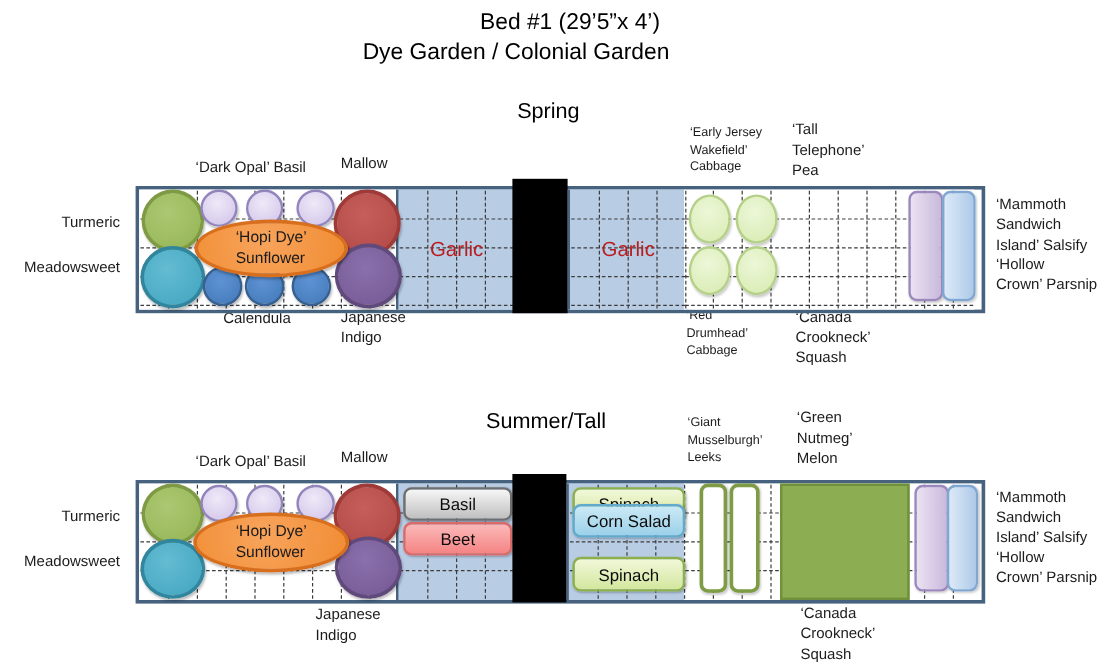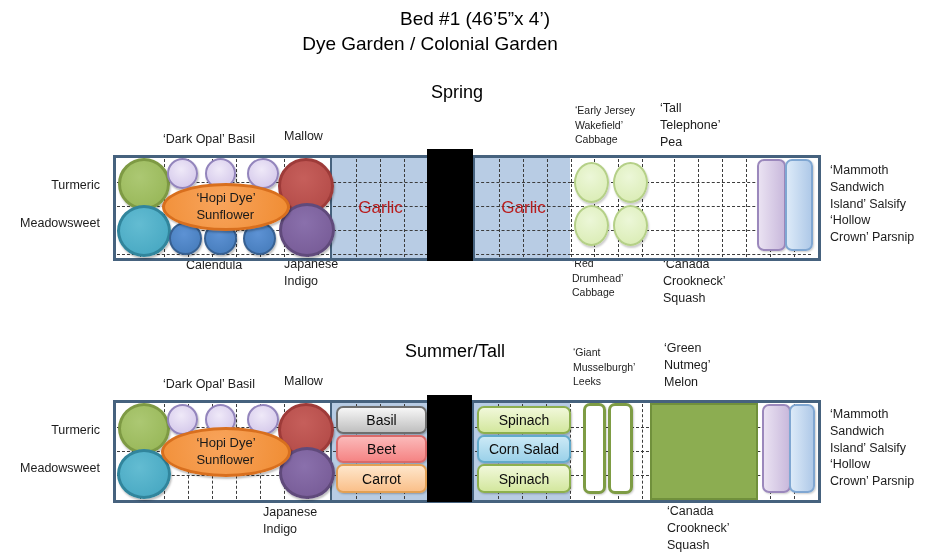--- a/index.html
+++ b/index.html
@@ -54,21 +54,21 @@
   .row-beet{background:linear-gradient(#FBB9B9,#F58484);border:2px solid #D96A6A;}
   .row-carrot{background:linear-gradient(#FEE6CB,#FAC08A);border:2px solid #E2A055;}
   .row-spinach{background:linear-gradient(#F1F8DA,#D3E79E);border:2px solid #8DB04E;}
   .row-cornsalad{background:linear-gradient(#CBE9F6,#9BD1E9);border:2px solid #62AACB;}
 
   .black-block{position:absolute;background:#000;z-index:6;}
 </style>
 </head>
 <body>
 
-<div class="title-line" style="left:475px;top:8px;">Bed #1 (46’5”x 4’)</div>
+<div class="title-line" style="left:475px;top:8px;">Bed #1 (29’5”x 4’)</div>
 <div class="title-line" style="left:430px;top:33px;">Dye Garden / Colonial Garden</div>
 
 <div class="season-heading" style="left:457px;top:82px;">Spring</div>
 
 <div class="lbl" style="left:163px;top:131px;">‘Dark Opal’ Basil</div>
 <div class="lbl" style="left:284px;top:128px;">Mallow</div>
 <div class="lbl lbl-right" style="right:827px;top:177px;">Turmeric</div>
 <div class="lbl lbl-right" style="right:827px;top:215px;">Meadowsweet</div>
 <div class="lbl" style="left:186px;top:257px;">Calendula</div>
 <div class="lbl" style="left:284px;top:256px;">Japanese
@@ -220,35 +220,34 @@
       <div class="vline" style="left: 168px;"></div>
       <div class="vline" style="left: 192px;"></div>
       <div class="hline" style="top: 24px;"></div>
       <div class="hline" style="top: 48px;"></div>
       <div class="hline" style="top: 72px;"></div>
     </div>
 
   <div class="section sec-blue" style="left:214px;width:97px;">
     <div class="row-rect row-onion" style="left:4px;top:3px;width:87px;height:24px;">Basil</div>
     <div class="row-rect row-beet" style="left:4px;top:32px;width:87px;height:24px;">Beet</div>
-    <div class="row-rect row-carrot" style="left:4px;top:61px;width:87px;height:25px;">Carrot</div>
   <div class="vline" style="left: 24px;"></div>
       <div class="vline" style="left: 48px;"></div>
       <div class="vline" style="left: 72px;"></div>
       <div class="vline" style="left: 96px;"></div>
       <div class="hline" style="top: 24px;"></div>
       <div class="hline" style="top: 48px;"></div>
       <div class="hline" style="top: 72px;"></div>
     </div>
 
   <div class="black-block" style="left:311px;top:-8px;width:45px;height:107px;"></div>
 
   <div class="section sec-blue" style="left:356px;width:98px;">
     <div class="row-rect row-spinach" style="left:3px;top:3px;width:90px;height:24px;">Spinach</div>
-    <div class="row-rect row-cornsalad" style="left:3px;top:32px;width:90px;height:24px;">Corn Salad</div>
+    <div class="row-rect row-cornsalad" style="left:3px;top:17px;width:90px;height:24px;">Corn Salad</div>
     <div class="row-rect row-spinach" style="left:3px;top:61px;width:90px;height:25px;">Spinach</div>
   <div class="vline" style="left: 24px;"></div>
       <div class="vline" style="left: 48px;"></div>
       <div class="vline" style="left: 72px;"></div>
       <div class="vline" style="left: 96px;"></div>
       <div class="hline" style="top: 24px;"></div>
       <div class="hline" style="top: 48px;"></div>
       <div class="hline" style="top: 72px;"></div>
     </div>
 

